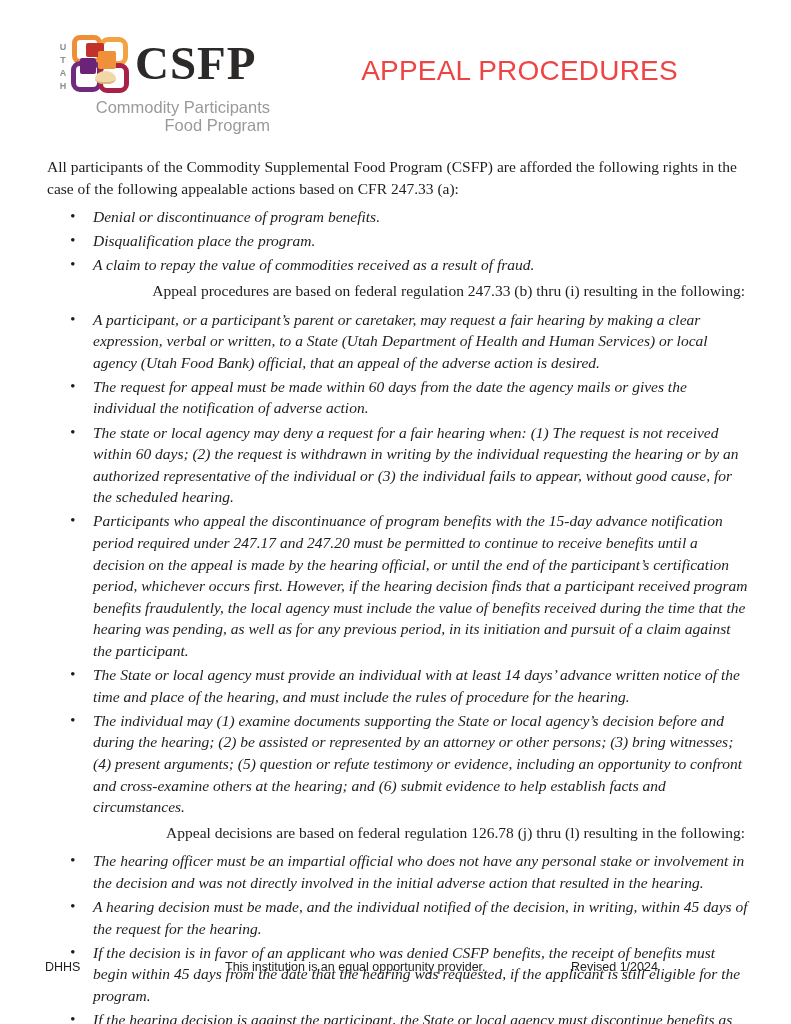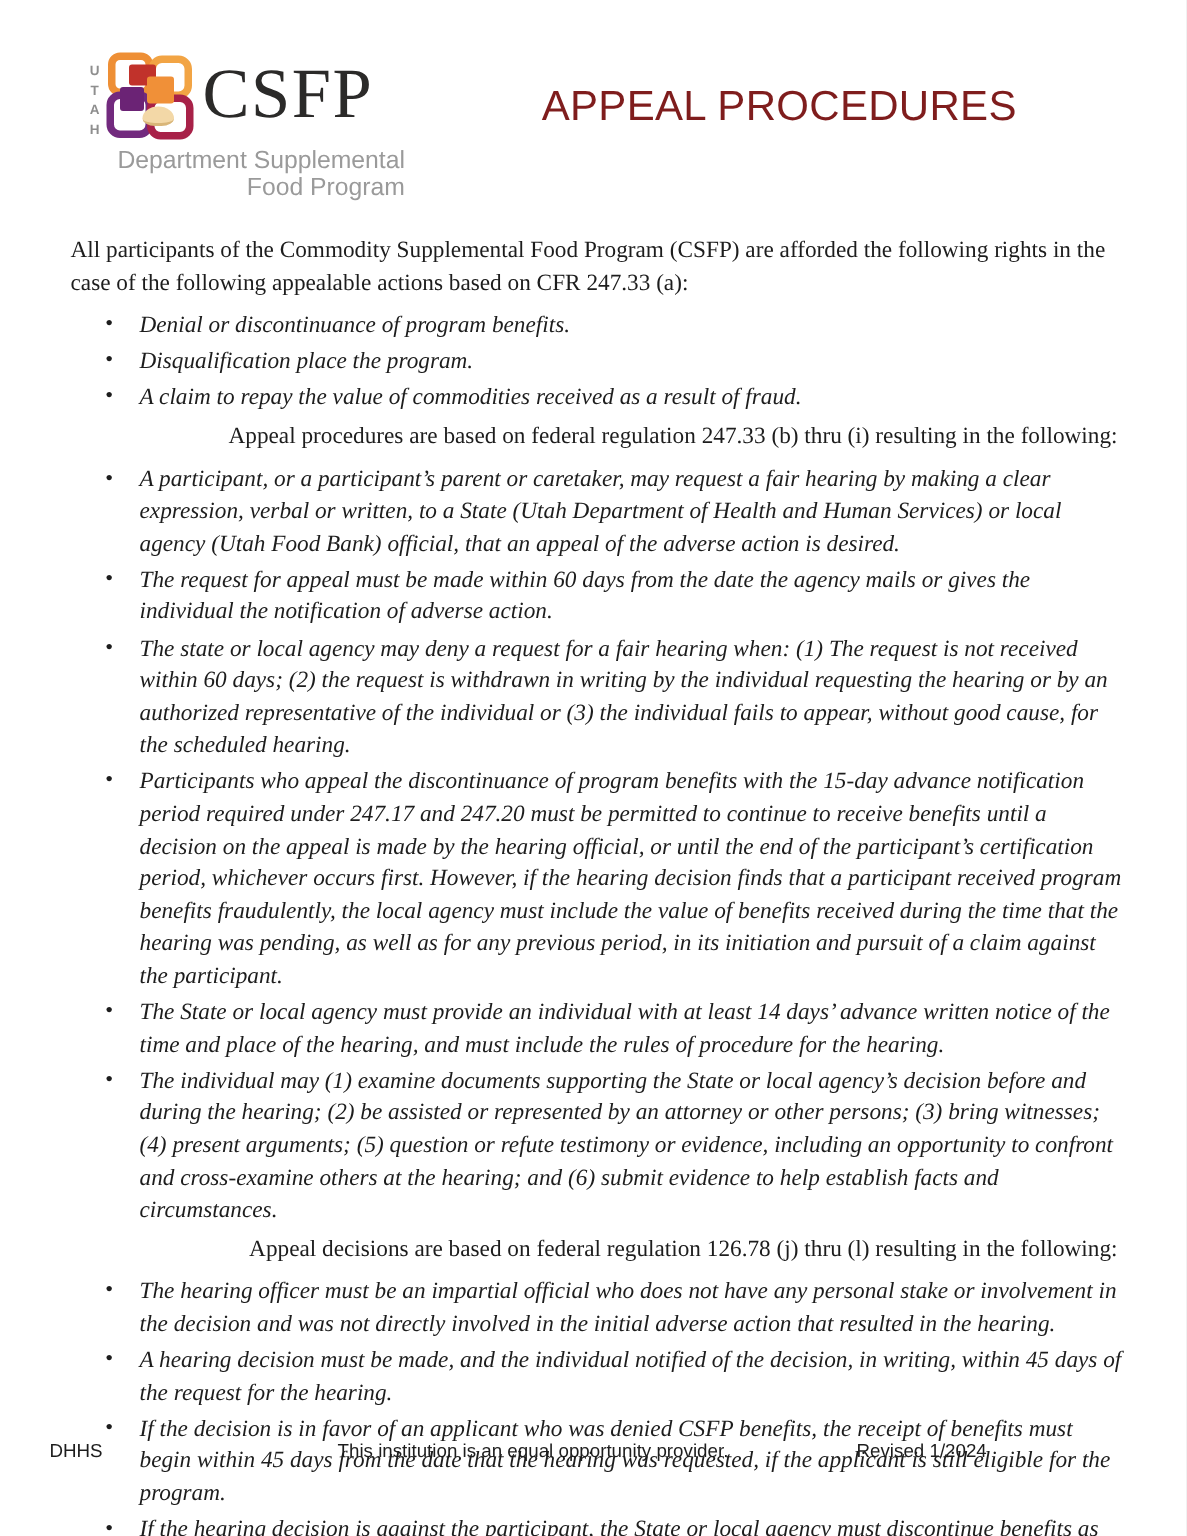--- a/index.html
+++ b/index.html
@@ -33,30 +33,31 @@
   .sq-br { left:27px; top:29px; width:31px; height:30px; border:5px solid var(--c-crimson); border-radius:9px; }
   .fill-red    { left:15px; top:9px;  width:18px; height:14px; background:var(--c-redfill); border-radius:2px; }
   .fill-orange { left:27px; top:17px; width:18px; height:18px; background:var(--c-orangefill); border-radius:2px; }
   .fill-purple { left:9px;  top:24px; width:16px; height:16px; background:var(--c-purplefill); border-radius:2px; }
   .fill-cream  { left:24px; top:37px; width:21px; height:13px; background:var(--c-creamfill);
                  border-radius:50% 50% 40% 40% / 60% 60% 40% 40%; border-bottom:2px solid #d9b679; }
   .logo-acronym {
     font-family:"Liberation Serif", serif;
     font-size:47px; line-height:47px; color:#2b2a29; letter-spacing:1px;
     margin:6px 0 0 4px;
+    font-weight:bold;
   }
   .logo-tagline {
     font-family:"Liberation Sans", sans-serif;
     color:#9a9a9a; font-size:16.5px; line-height:18px;
     text-align:right; width:200px; margin:4px 0 0 12px;
   }
   .doc-title {
     flex:1; text-align:center;
     font-family:"Liberation Sans", sans-serif;
-    font-size:28px; letter-spacing:0.2px; color:#7f1d1d;
+    font-size:28px; letter-spacing:0.2px; color:#ef4444;
     padding-top:21px; font-weight:500;
     white-space:nowrap;
   }
 
   
   .content {
     padding:0 42px 0 43px; margin-top:22px;
     font-size:15.5px; line-height:21.6px;
   }
   .content p { margin:4px;font-family:Liberation Serif, serif; }
@@ -69,21 +70,21 @@
     position:absolute; left:-23px; top:0;
     font-size:15px;
   }
 
   
   .footer {
     position:absolute; left:0; right:0; top:960px; height:18px;
     font-family:"Liberation Sans", sans-serif; font-size:12.5px; color:#1d1d1d;
   }
   .footer span { position:absolute; white-space:nowrap; }
-  .footer .f-left   { left:33px; }
+  .footer .f-left   { left:45px; }
   .footer .f-center { left:225px; width:256px; text-align:right; }
   .footer .f-right  { left:571px; }
 </style>
 </head>
 <body>
 
 <div class="page" style="--c-orange: #ee8f35; --c-amber: #f2a444; --c-purple: #722a7e; --c-crimson: #a82148; --c-redfill: #c1322b; --c-orangefill: #f09038; --c-purplefill: #6b2375; --c-creamfill: #f3d8a7;">
 
   <div class="header">
     <div class="logo-block">
@@ -95,21 +96,21 @@
           <div class="sq-outline sq-bl"></div>
           <div class="sq-outline sq-br"></div>
           <div class="fill-red"></div>
           <div class="fill-orange"></div>
           <div class="fill-purple"></div>
           <div class="fill-cream"></div>
         </div>
         <span class="logo-acronym">CSFP</span>
       </div>
       <div class="logo-tagline">
-        <span>Department Supplemental</span><br>
+        <span>Commodity Participants</span><br>
         <span>Food Program</span>
       </div>
     </div>
     <div class="doc-title">APPEAL PROCEDURES</div>
   </div>
 
   <div class="content">
 
     <p class="lead">All participants of the Commodity Supplemental Food Program (CSFP) are afforded the following rights in the case of the following appealable actions based on CFR 247.33 (a):</p>
     <ul class="bullets">

